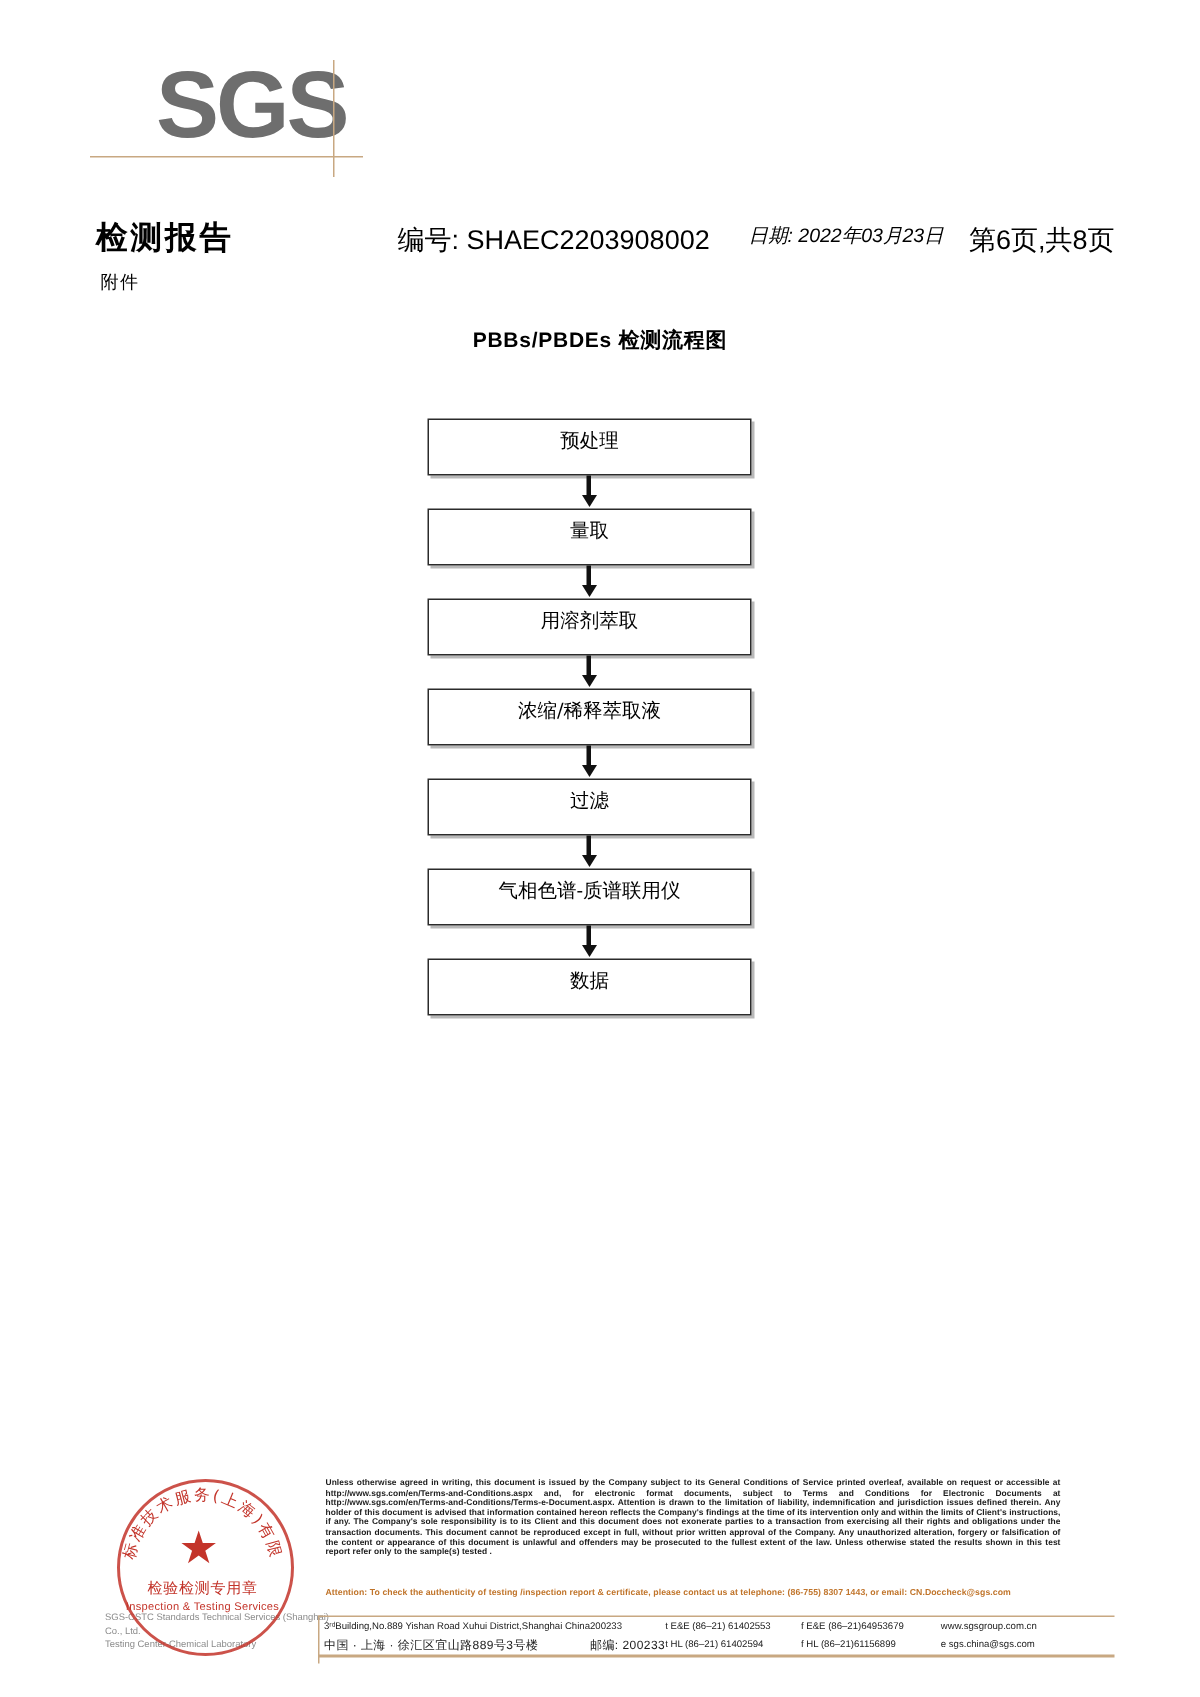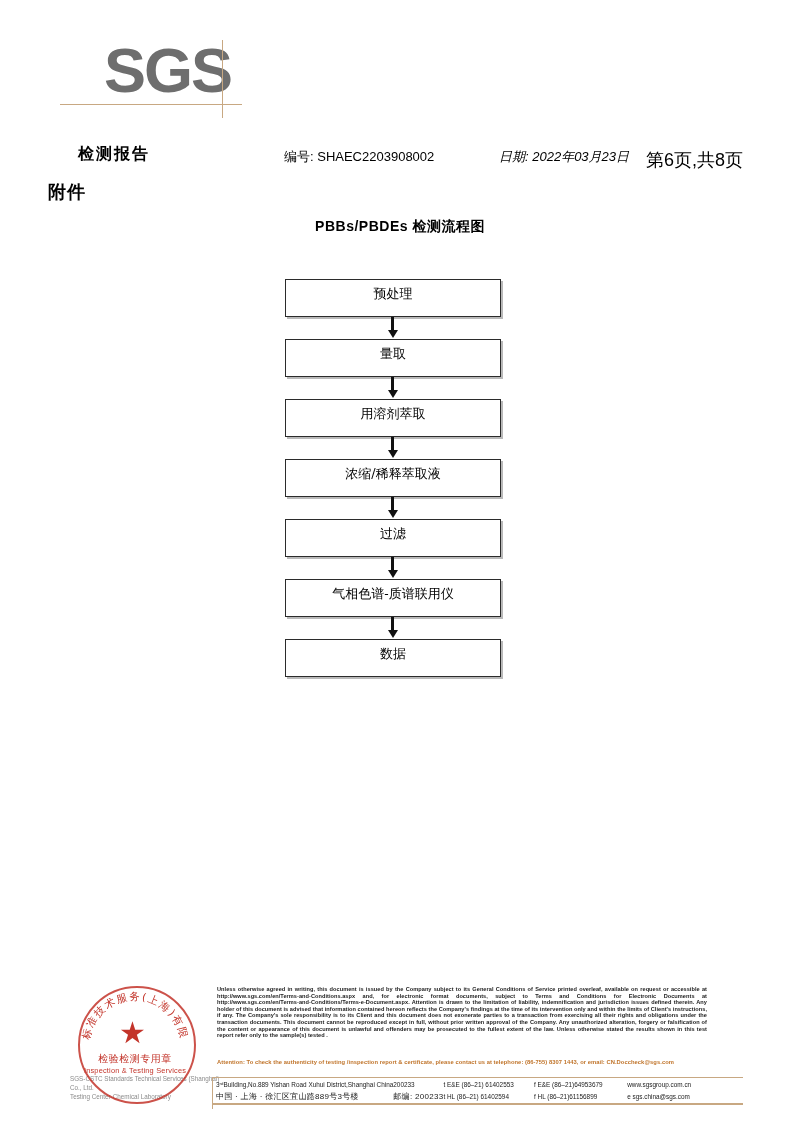--- a/index.html
+++ b/index.html
@@ -49,41 +49,41 @@
     left: 222px;
     top: 40px;
     width: 1px;
     height: 78px;
     background: #c8a882;
   }
 
   
   #report-title {
     position: absolute;
-    left: 78px;
+    left: 64px;
     top: 144px;
-    font-size: 16px;
+    font-size: 21px;
     font-weight: bold;
     letter-spacing: 2px;
     white-space: nowrap;
   }
   #attachment-label {
     position: absolute;
-    left: 48px;
+    left: 67px;
     top: 180px;
+    font-size: 12px;
+    font-weight: normal;
+    letter-spacing: 1px;
+    white-space: nowrap;
+  }
+  #report-no {
+    position: absolute;
+    left: 265px;
+    top: 148px;
     font-size: 18px;
-    font-weight: bold;
-    letter-spacing: 1px;
-    white-space: nowrap;
-  }
-  #report-no {
-    position: absolute;
-    left: 284px;
-    top: 148px;
-    font-size: 13px;
     white-space: nowrap;
   }
   #report-date {
     position: absolute;
     left: 499px;
     top: 148px;
     font-size: 13px;
     white-space: nowrap;
     font-style: italic;
   }

